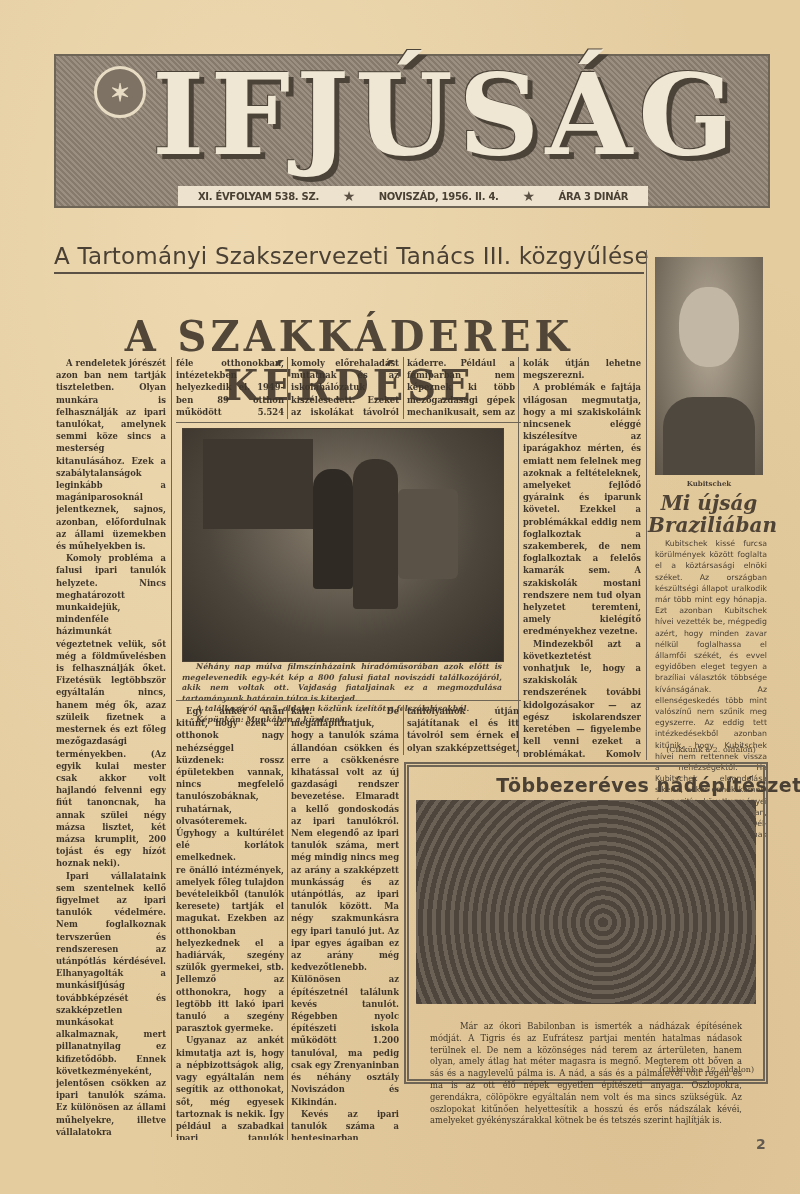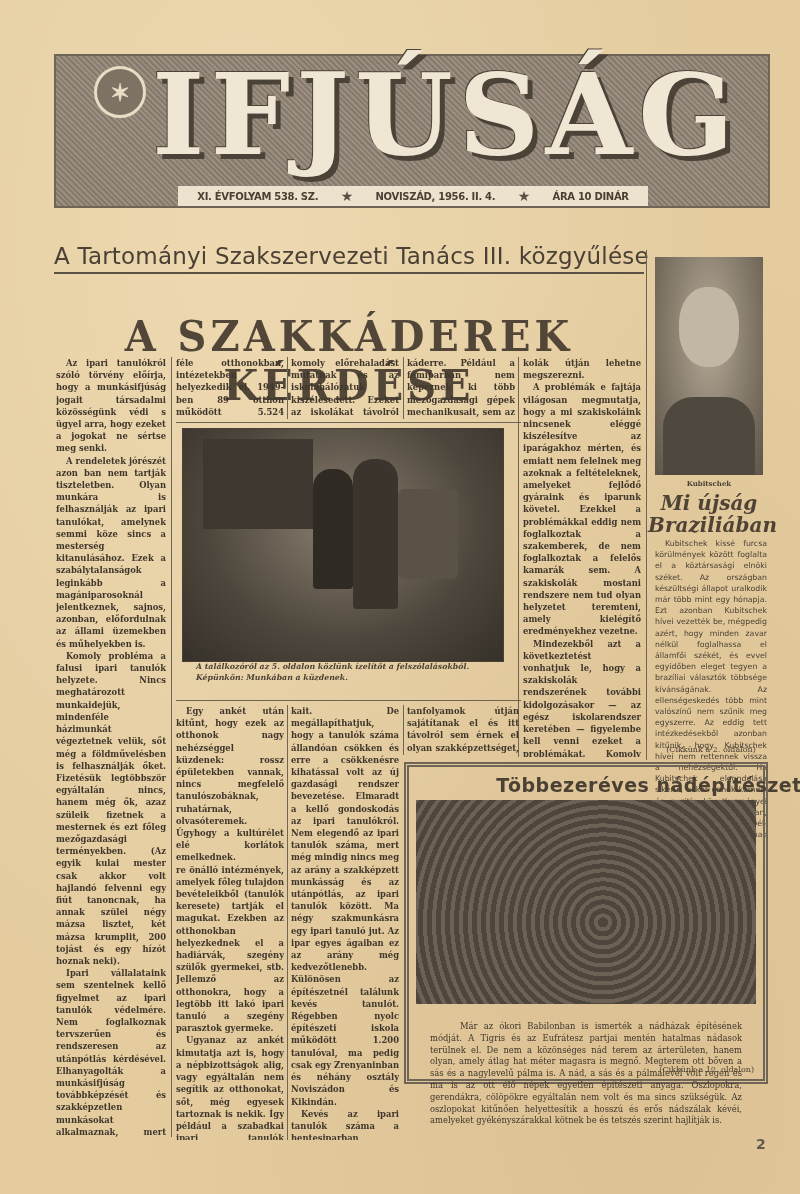--- a/index.html
+++ b/index.html
@@ -73,30 +73,29 @@
 <div class="page">
 
   <div class="masthead">
     <div class="logo-emblem">✶</div>
     <div class="title">IFJÚSÁG</div>
     <div class="infobar">
       <span>XI. ÉVFOLYAM 538. SZ.</span>
       <span class="star">★</span>
       <span>NOVISZÁD, 1956. II. 4.</span>
       <span class="star">★</span>
-      <span>ÁRA 10 DINÁR</span>
+      <span>ÁRA 3 DINÁR</span>
     </div>
   </div>
 
   <div class="kicker">A Tartományi Szakszervezeti Tanács III. közgyűlése</div>
   <div class="kicker-rule"></div>
   <div class="head2">A SZAKKÁDEREK KÉRDÉSE</div>
 
   <div class="col" style="left:56px;top:357px;width:110px;height:780px;">
-    <p>Az ipari tanulókról szóló törvény előírja, hogy a munkásifjúság jogait társadalmi közösségünk védi s ügyel arra, hogy ezeket a jogokat ne sértse meg senki.</p>
     <p>A rendeletek jórészét azon ban nem tartják tiszteletben. Olyan munkára is felhasználják az ipari tanulókat, amelynek semmi köze sincs a mesterség kitanulásához. Ezek a szabálytalanságok leginkább a magániparosoknál jelentkeznek, sajnos, azonban, előfordulnak az állami üzemekben és műhelyekben is.</p>
     <p>Komoly probléma a falusi ipari tanulók helyzete. Nincs meghatározott munkaidejük, mindenféle házimunkát végeztetnek velük, sőt még a földművelésben is felhasználják őket. Fizetésük legtöbbször egyáltalán nincs, hanem még ők, azaz szüleik fizetnek a mesternek és ezt főleg mezőgazdasági terményekben. (Az egyik kulai mester csak akkor volt hajlandó felvenni egy fiút tanoncnak, ha annak szülei négy mázsa lisztet, két mázsa krumplit, 200 tojást és egy hízót hoznak neki).</p>
     <p>Ipari vállalataink sem szentelnek kellő figyelmet az ipari tanulók védelmére. Nem foglalkoznak tervszerűen és rendszeresen az utánpótlás kérdésével. Elhanyagolták a munkásifjúság továbbképzését és szakképzetlen munkásokat alkalmaznak, mert pillanatnyilag ez kifizetődőbb. Ennek következményeként, jelentősen csökken az ipari tanulók száma. Ez különösen az állami műhelyekre, illetve vállalatokra vonatkozik.</p>
 
   </div>
   <div class="vrule" style="left:171px;top:357px;height:780px;"></div>
 
   <div class="col" style="left:176px;top:357px;width:108px;height:62px;">
     <p style="text-indent:0">féle otthonokban, intézetekben helyezkedik el. 1949-ben 89 otthon működött 5.524 tanulóval, 1954-ben pedig csak 30 otthon 2.118 tanulóval. Ezek az otthonok többnyi-</p>
   </div>
@@ -111,20 +110,21 @@
   <div class="hrule" style="left:176px;top:422px;width:345px;"></div>
   <div class="vrule" style="left:518px;top:357px;height:400px;"></div>
 
   <div class="photo">
     <div class="shape1"></div>
       <div class="shape2"></div>
       <div class="shape3"></div>
       <div class="shape4"></div>
   </div>
   <div class="caption">
+    <p>Néhány nap múlva filmszínházaink híradóműsorában azok előtt is megelevenedik egy-két kép a 800 falusi fiatal noviszádi találkozójáról, akik nem voltak ott. Vajdaság fiataljainak ez a megmozdulása tartományunk határain túlra is kiterjed.</p>
     <p>A találkozóról az 5. oldalon közlünk ízelítőt a felszólalásokból.</p>
     <p>Képünkön: Munkában a küzdenek.</p>
   </div>
   <div class="hrule" style="left:176px;top:700px;width:345px;"></div>
 
   <div class="col" style="left:523px;top:357px;width:118px;height:400px;">
     <p style="text-indent:0">kolák útján lehetne megszerezni.</p>
     <p>A problémák e fajtája világosan megmutatja, hogy a mi szakiskoláink nincsenek eléggé kiszélesítve az iparágakhoz mérten, és emiatt nem felelnek meg azoknak a feltételeknek, amelyeket fejlődő gyáraink és iparunk követel. Ezekkel a problémákkal eddig nem foglalkoztak a szakemberek, de nem foglalkoztak a felelős kamarák sem. A szakiskolák mostani rendszere nem tud olyan helyzetet teremteni, amely kielégítő eredményekhez vezetne.</p>
     <p>Mindezekből azt a következtetést vonhatjuk le, hogy a szakiskolák rendszerének további kidolgozásakor — az egész iskolarendszer keretében — figyelembe kell venni ezeket a problémákat. Komoly nehézségek elé állítja az ipari iskolákat az, hogy az iparba egyenlőtlen iskolai felkészültséggel jönnek a tanulók.</p>
 

